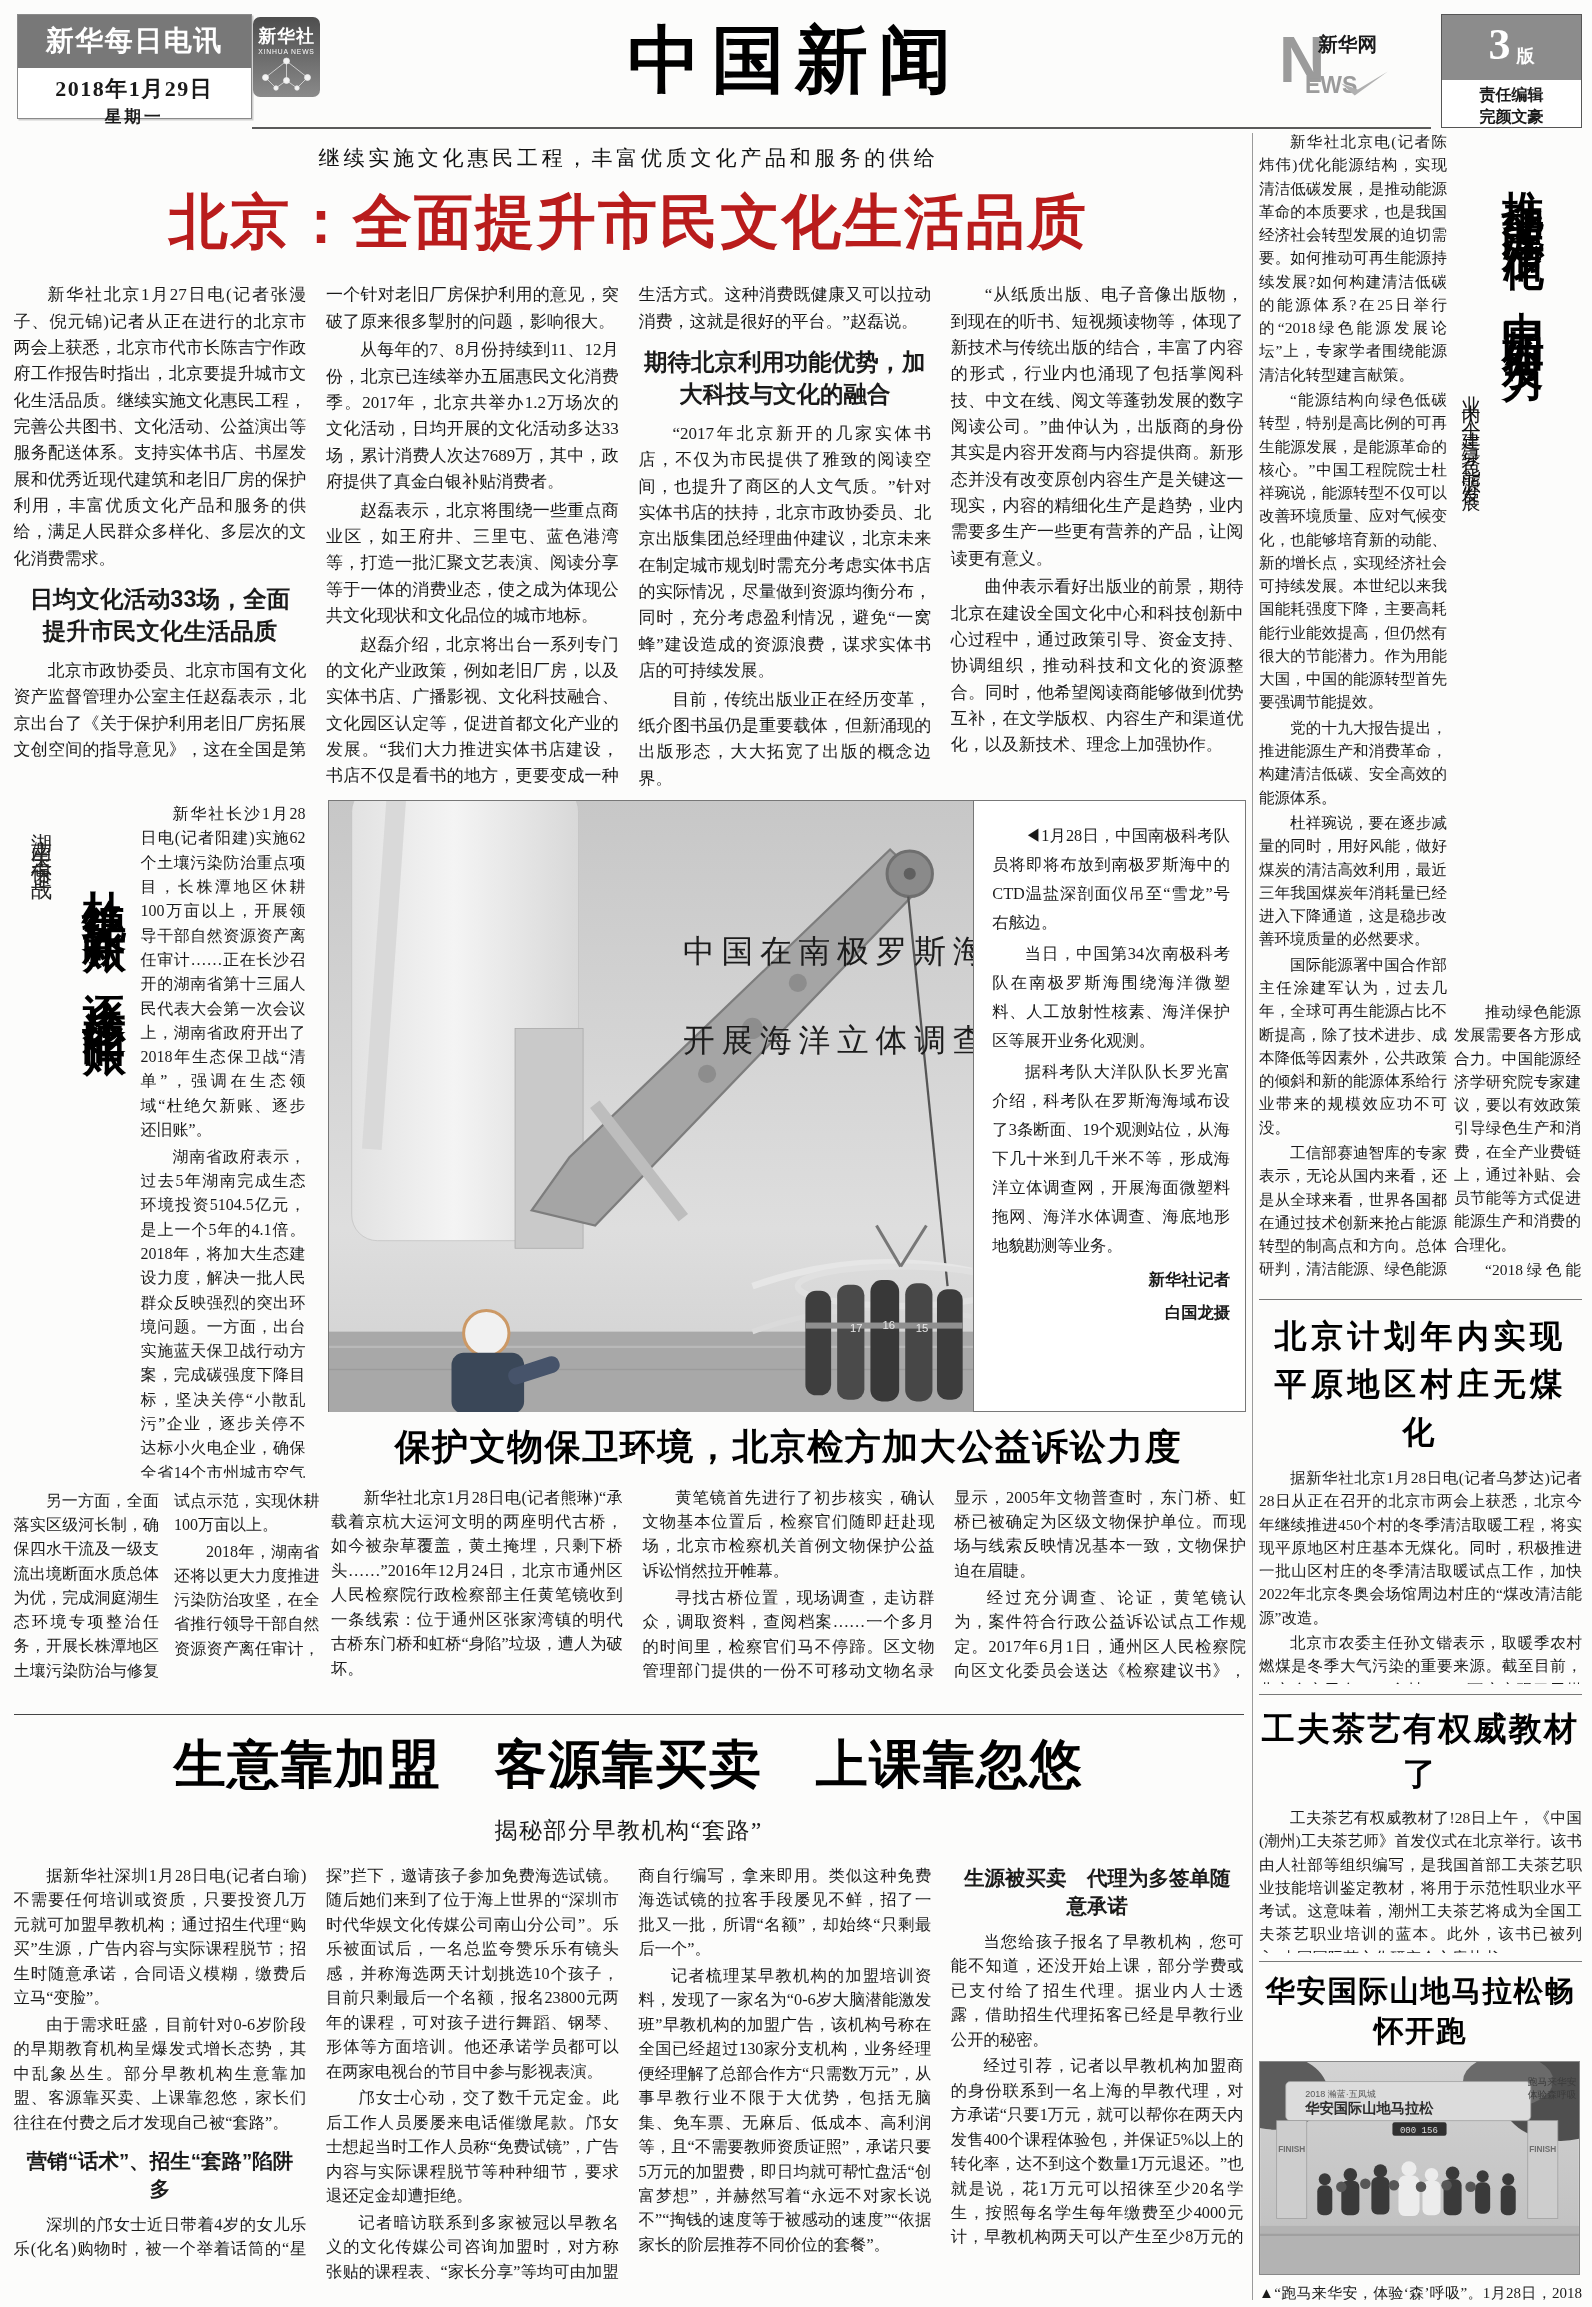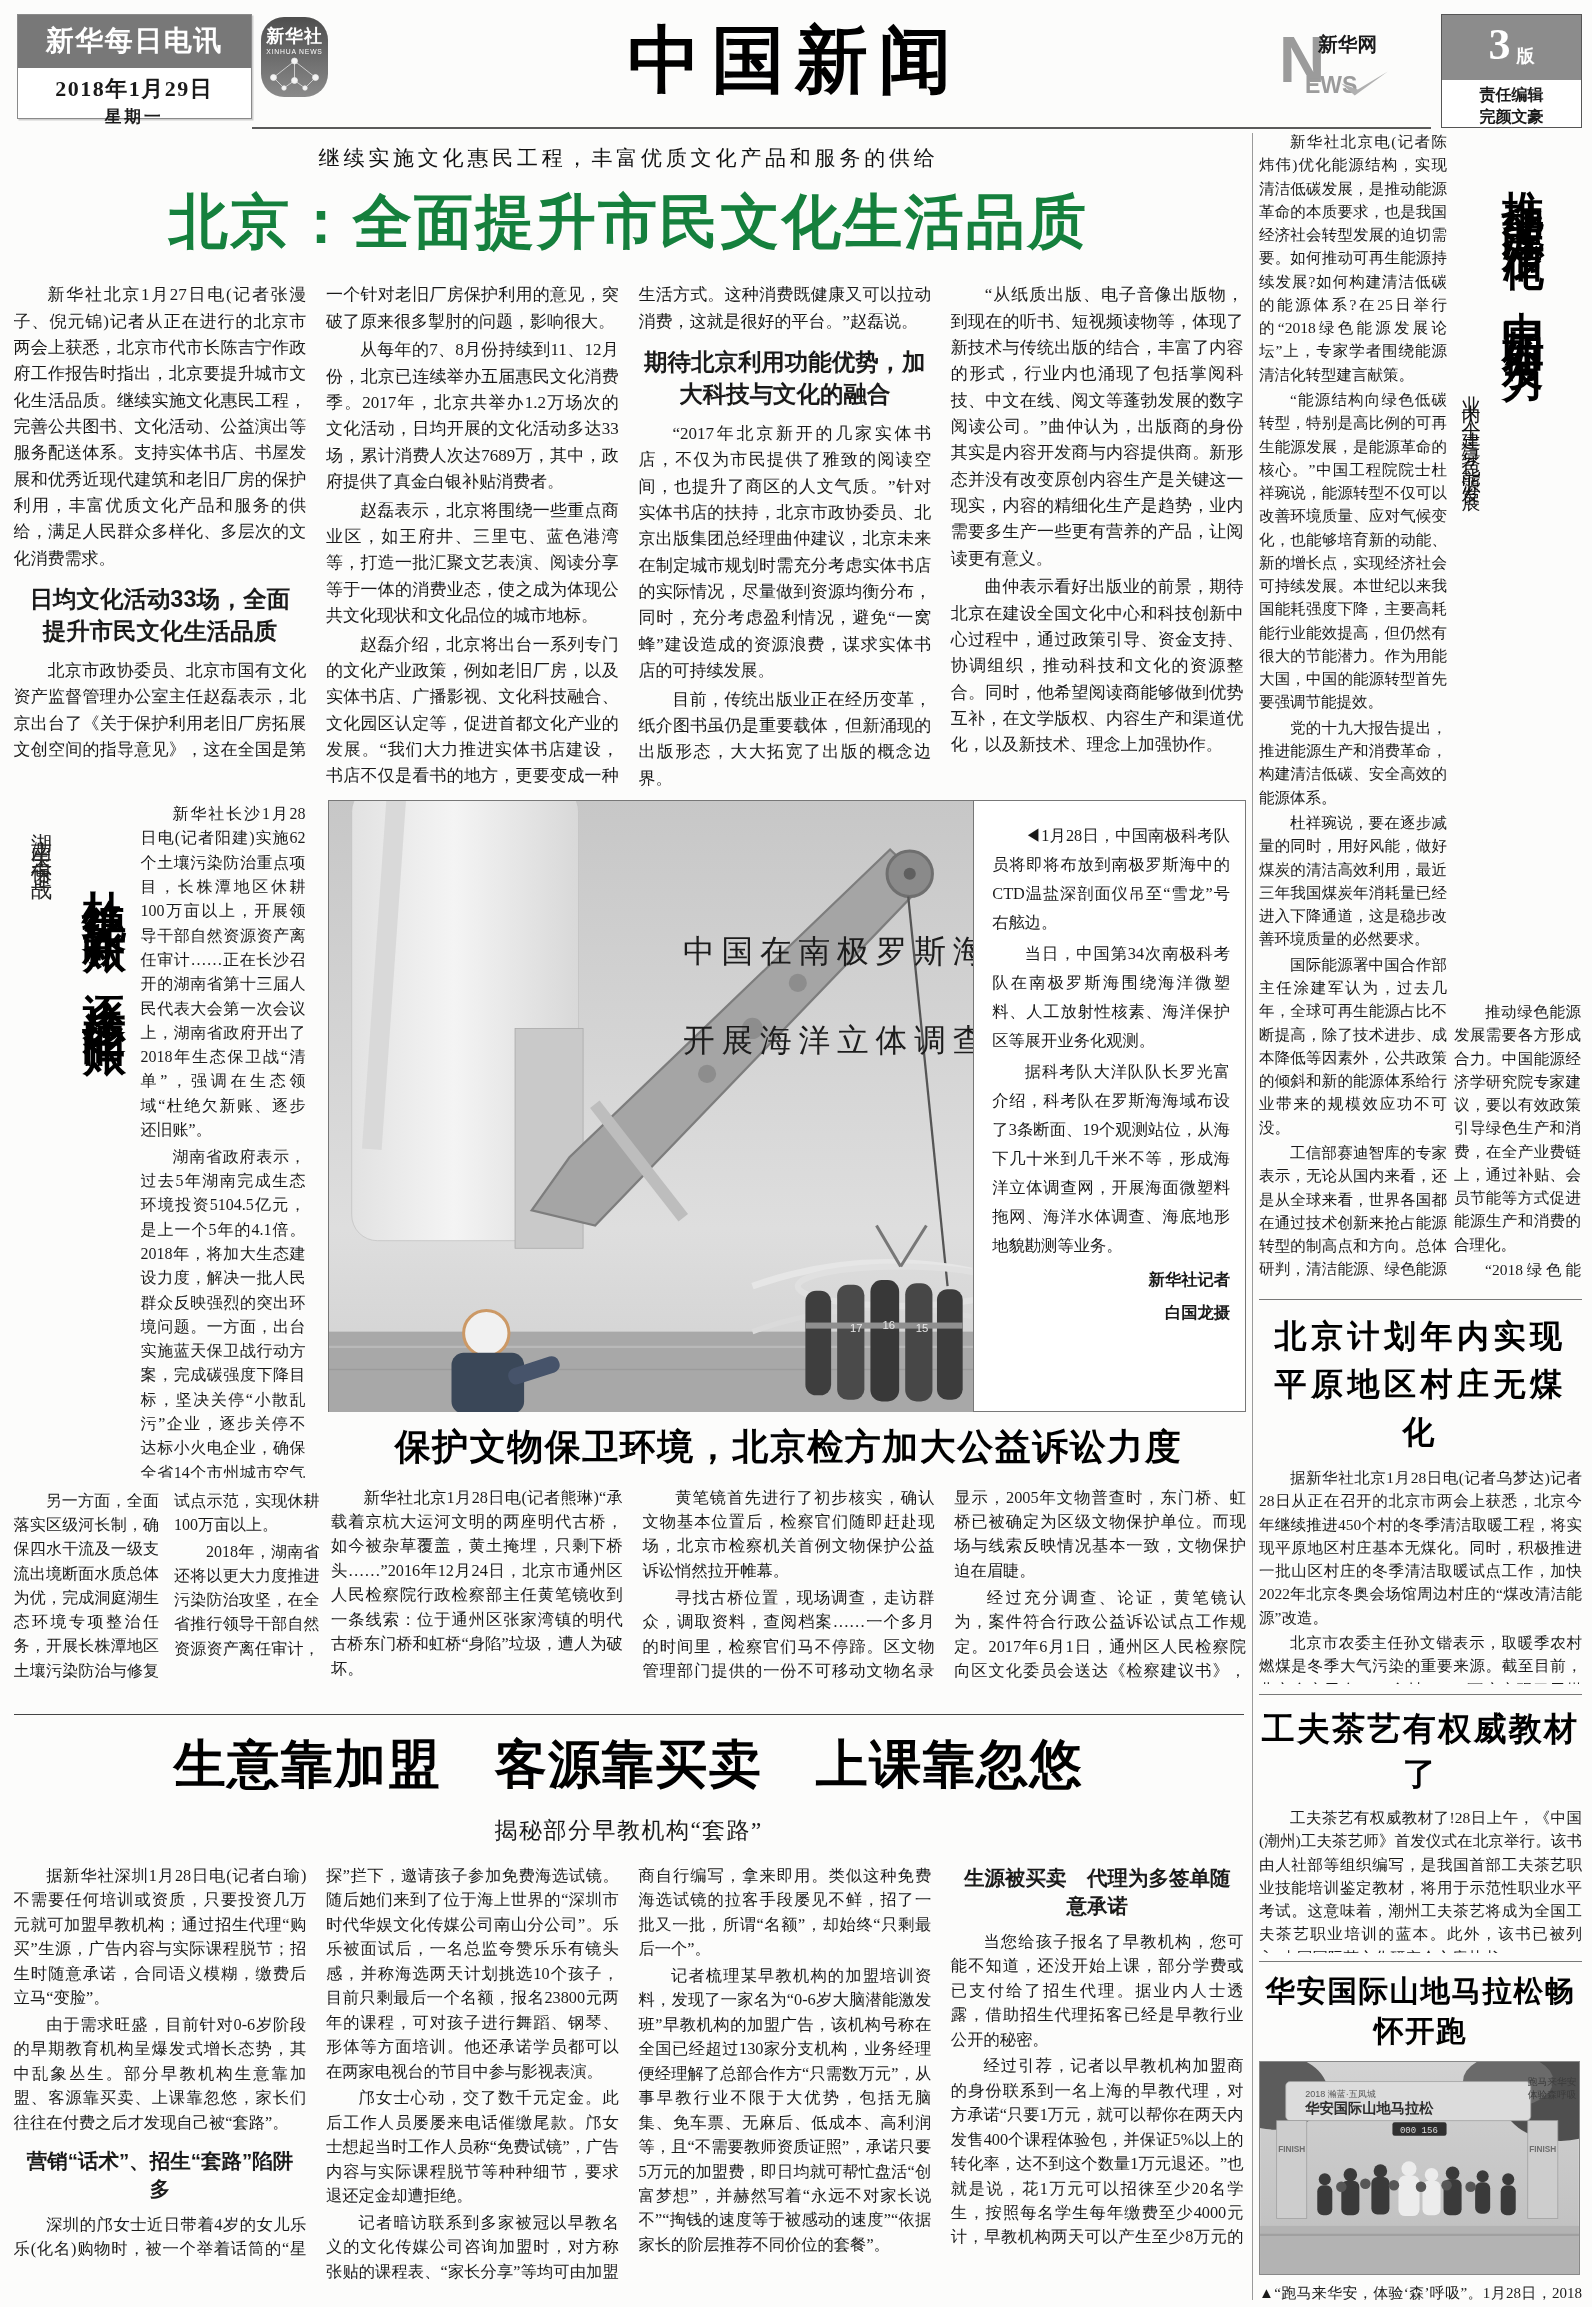--- a/index.html
+++ b/index.html
@@ -10,21 +10,21 @@
     background:#fcfcfb; overflow:hidden;
   }
 
   
   #masthead-box{ position:absolute; left:16.7px; top:13.6px; width:235px; height:105px;
     border:0.8px solid #8a8a8a; background:#fff; box-shadow:1.5px 1.5px 0 #cfcfcf;}
   #masthead-band{ height:53px; background:#787878; color:#fff; display:flex; align-items:center; justify-content:center;
     font-size:28px; font-weight:bold; letter-spacing:1.5px; font-family:Liberation Sans, sans-serif;}
   #masthead-date{ text-align:center; font-size:22px; font-weight:bold; margin-top:6px; letter-spacing:1.5px;}
   #masthead-week{ text-align:center; font-size:16.7px; font-weight:bold; margin-top:1.5px; letter-spacing:3px;}
-  #app-logo{ position:absolute; left:261px; top:16.7px; width:67px; height:80px; border-radius:23px;
+  #app-logo{ position:absolute; left:253px; top:16.7px; width:67px; height:80px; border-radius:7px;
     background:linear-gradient(180deg,#4e4e4e,#8a8a8a); color:#fff; text-align:center; overflow:hidden;}
   #app-logo .cn{ font-size:18px; font-weight:bold; margin-top:7.6px; letter-spacing:0.8px;}
   #app-logo .en{ font-size:6.8px; letter-spacing:0.8px; font-family:"Liberation Sans",sans-serif;}
   #page-title{ position:absolute; left:583px; top:12px; width:424px; text-align:center;
     font-size:73px; font-weight:bold; letter-spacing:10.6px; color:#000; font-family:"Liberation Sans",sans-serif;}
   #news-logo{ position:absolute; left:1279px; top:23px; width:114px; height:83px;}
   #news-logo .n{ position:absolute; left:0; top:0; font-size:64px; font-weight:bold; color:#9b9b9b; font-family:"Liberation Sans",sans-serif;}
   #news-logo .cn{ position:absolute; left:39px; top:7.6px; font-size:19.7px; font-weight:bold; color:#1b1b1b; font-family:"Liberation Sans",sans-serif;}
   #news-logo .rest{ position:absolute; left:26px; top:49px; font-size:23px; font-weight:bold; color:#9b9b9b; font-family:"Liberation Sans",sans-serif;}
   #news-logo svg{ position:absolute; left:59px; top:47px;}
@@ -36,21 +36,21 @@
   #header-rule{ position:absolute; left:252px; top:127px; width:1179px; height:1.5px; background:#5a5a5a;}
 
   
   .para{ text-indent:2em; text-align:justify; margin-bottom:2.3px;}
   .sub-head{ font-family:"Liberation Sans",sans-serif; font-weight:bold; text-align:center;
     font-size:1.38em; line-height:1.35; margin:12px 4.5px 10.6px;}
 
   
   #lead{ position:absolute; left:13.6px; top:144px; width:1230px;}
   #lead-kicker{ text-align:center; font-size:21px; letter-spacing:3.8px; color:#111;}
-  #lead-headline{ text-align:center; font-size:59px; font-weight:bold; letter-spacing:2.3px; margin-top:10.6px; color:#15803d;
+  #lead-headline{ text-align:center; font-size:59px; font-weight:bold; letter-spacing:2.3px; margin-top:10.6px; color:#b91c1c;
     font-family:"Liberation Sans",sans-serif;}
   #lead-body{ margin-top:19.7px; column-count:4; column-gap:19.7px; column-fill:auto;
     height:512px; overflow:hidden; font-size:17px; line-height:1.55;}
 
   
   #hunan{ position:absolute; left:13.6px; top:802px; width:306px; height:909px; overflow:hidden;}
   #hunan-row{ display:flex; flex-direction:row; height:676px;}
   #hunan-label{ writing-mode:vertical-rl; font-size:21px; letter-spacing:7.6px; width:42px; padding-top:13.6px; color:#222;}
   #hunan-headline{ writing-mode:vertical-rl; font-size:44px; font-weight:bold; letter-spacing:9.8px; width:79px;
     padding-top:53px; font-family:"Liberation Sans",sans-serif; color:#000;}

